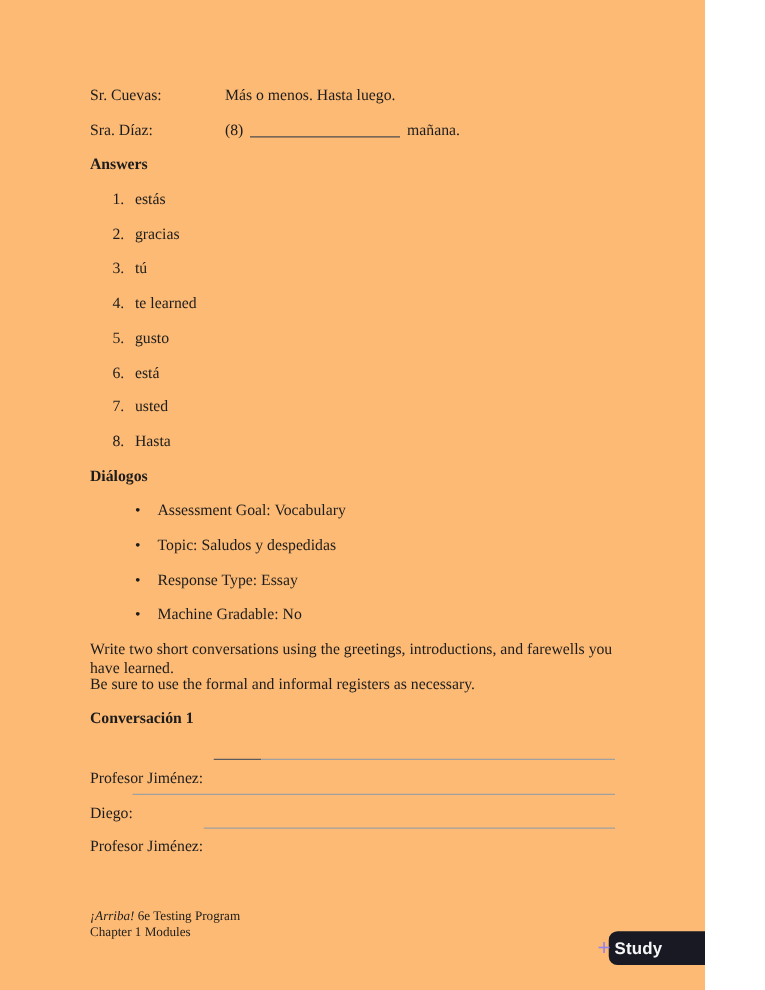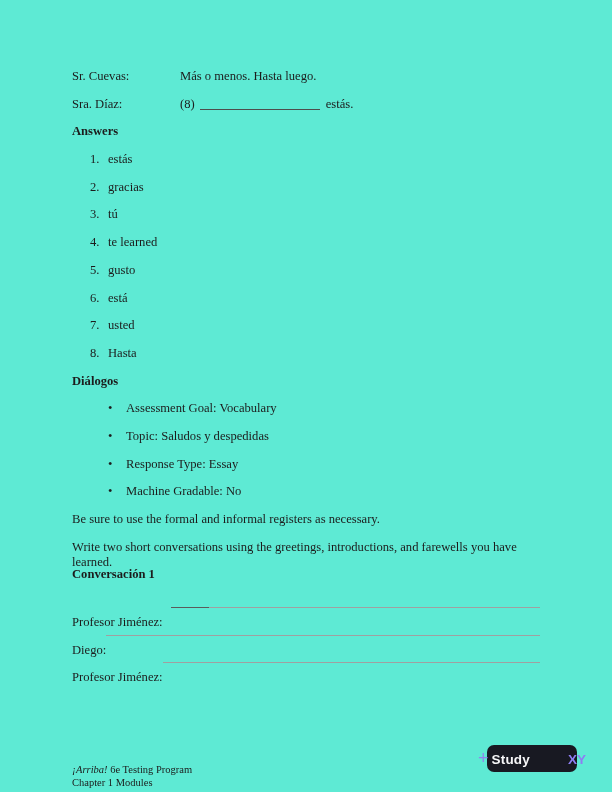--- a/index.html
+++ b/index.html
@@ -1,21 +1,21 @@
 <!DOCTYPE html>
 <html><head>
 <meta charset="utf-8">
 <style>
   * { margin: 0; padding: 0; box-sizing: border-box; }
   html, body { background: #ffffff; }
   .page {
     position: relative;
-    width: 612px;
+    width: 564px;
     height: 792px;
-    background: #5eead4;
+    background: #fdba74;
     font-family: "Liberation Serif", "DejaVu Serif", serif;
     color: #1c1c1c;
     overflow: hidden;
   }
   .content {
     position: absolute;
     left: 72px;
     right: 72px;
     top: 69px;
   }
@@ -51,21 +51,21 @@
     flex: none;
   }
   .fill {
     flex: 1;
     height: 13px;
     border-bottom: 1px solid #a0a0a0;
   }
   .footer {
     position: absolute;
     left: 72px;
-    top: 764px;
+    top: 728px;
     font-size: 10.5px;
     line-height: 12.5px;
     color: #1c1c1c;
   }
   .footer .italic { font-style: italic; }
   .logo-badge {
     position: absolute;
     left: 487px;
     top: 745px;
     width: 90px;
@@ -96,21 +96,21 @@
 
     <div class="row">
       <span class="speaker-col">Sr. Cuevas:</span>
       <span class="dialogue-text">Más o menos. Hasta luego.</span>
     </div>
     <div class="row">
       <span class="speaker-col">Sra. Díaz:</span>
       <span class="inline-wrap">
         <span>(8)</span>
         <span class="blank-inline"></span>
-        <span>estás.</span>
+        <span>mañana.</span>
       </span>
     </div>
 
     <div class="row bold">Answers</div>
 
     <div class="row num-row">
       <span class="num-col">1.</span>
       <span>estás</span>
     </div>
     <div class="row num-row">
@@ -154,22 +154,22 @@
     </div>
     <div class="row bullet-row">
       <span class="bullet-col">•</span>
       <span>Response Type: Essay</span>
     </div>
     <div class="row bullet-row">
       <span class="bullet-col">•</span>
       <span>Machine Gradable: No</span>
     </div>
 
+    <div class="row">Write two short conversations using the greetings, introductions, and farewells you have learned.</div>
     <div class="row">Be sure to use the formal and informal registers as necessary.</div>
-    <div class="row">Write two short conversations using the greetings, introductions, and farewells you have learned.</div>
 
     <div class="row bold">Conversación 1</div>
 
     <div class="row">
       <span class="conv-speaker">Profesor Jiménez: </span>
       <span class="fill-dark"></span>
       <span class="fill"></span>
     </div>
     <div class="row">
       <span class="conv-speaker">Diego:</span>

